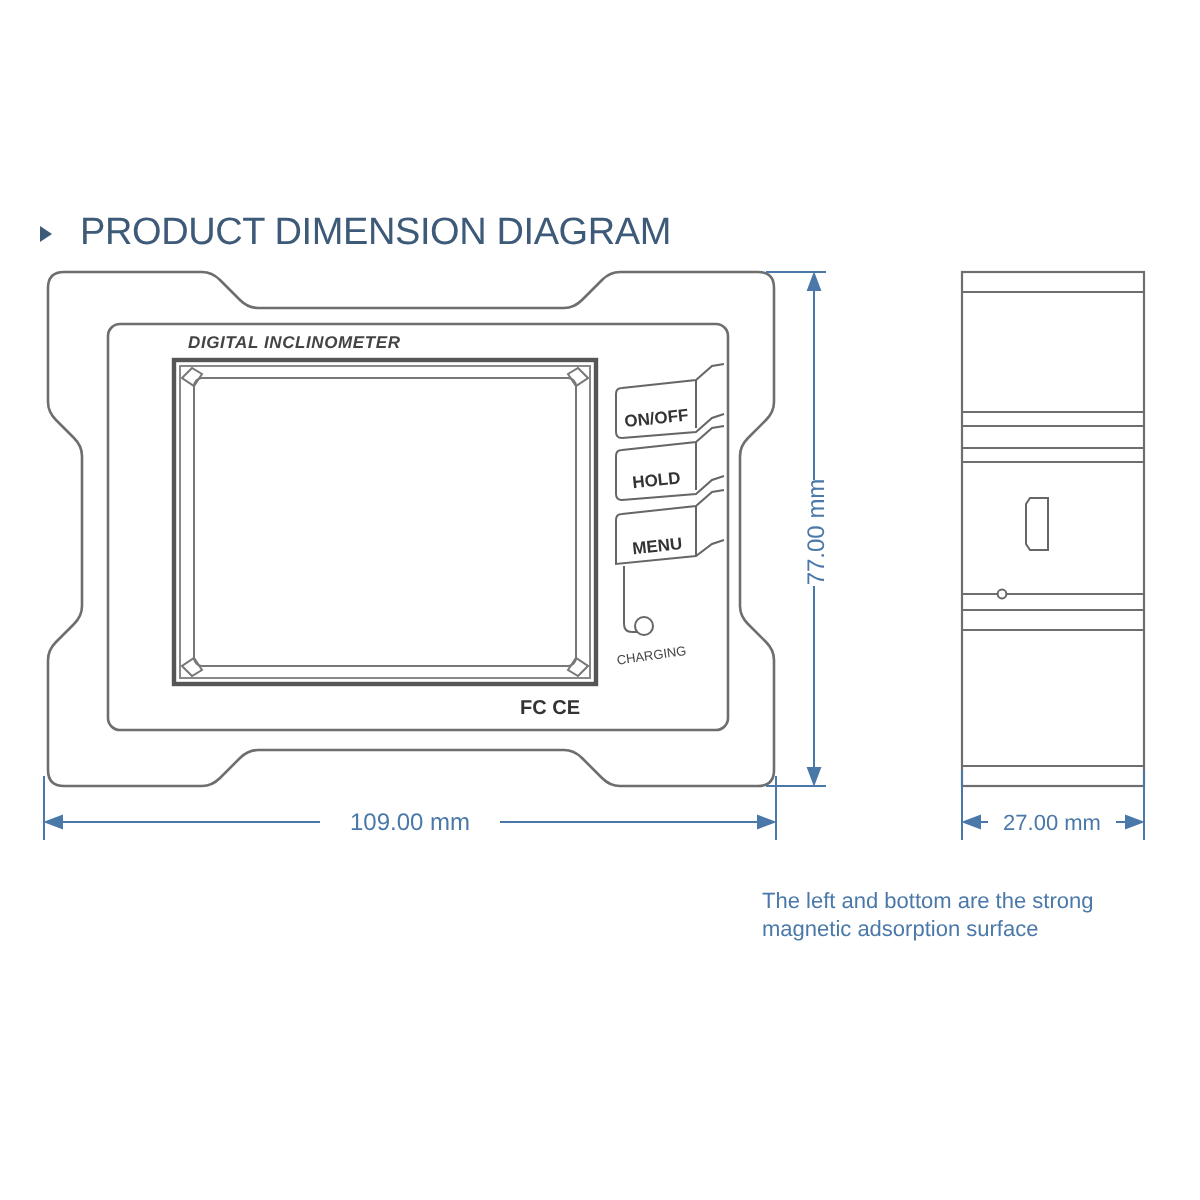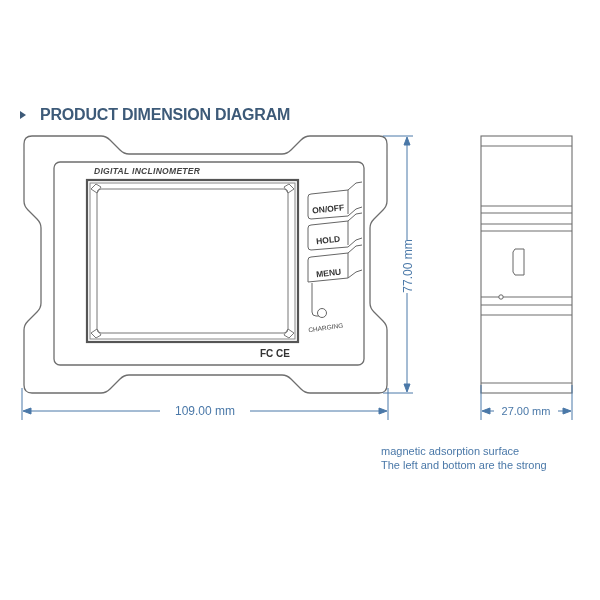--- a/index.html
+++ b/index.html
@@ -1,19 +1,19 @@
 <!DOCTYPE html>
 <html><head>
 <meta charset="utf-8">
 <style>
   html, body { margin:0; padding:0; background:#ffffff; }
   body { width:600px; height:600px; position:relative; overflow:hidden; font-family:"Liberation Sans", sans-serif; }
   .heading { position:absolute; left:20px; top:106px; display:flex; align-items:center; }
   .heading .tri { width:0; height:0; border-top:4px solid transparent; border-bottom:4px solid transparent; border-left:6px solid #3d5a78; margin-right:14px; }
-  .heading .title { font-family:"Liberation Sans", sans-serif; font-weight:bold; font-size:16px; color:#3d5a78; letter-spacing:-0.2px; }
+  .heading .title { font-family:"Liberation Sans", sans-serif; font-weight:normal; font-size:19px; color:#3d5a78; letter-spacing:-0.2px; }
   svg.diagram { position:absolute; left:0; top:0; }
   .note { position:absolute; left:381px; top:444px; font-family:"Liberation Sans", sans-serif; font-size:11px; line-height:14px; color:#4a78a8; }
   .note div { white-space:nowrap; }
 </style>
 </head>
 <body>
 
 <div class="heading">
   <span class="tri"></span>
   <span class="title">PRODUCT DIMENSION DIAGRAM</span>
@@ -99,15 +99,15 @@
     <line x1="572" y1="385" x2="572" y2="420"></line>
     <line x1="485" y1="411" x2="494" y2="411"></line>
     <line x1="558" y1="411" x2="568" y2="411"></line>
     <path d="M490,408 L482,411 L490,414 Z" fill="#4a78a8"></path>
     <path d="M563,408 L571,411 L563,414 Z" fill="#4a78a8"></path>
   </g>
   <text x="526" y="415" text-anchor="middle" font-family="Liberation Sans, sans-serif" font-size="11" fill="#4a78a8">27.00 mm</text>
 </svg>
 
 <div class="note">
+  <div>The left and bottom are the strong</div>
   <div>magnetic adsorption surface</div>
-  <div>The left and bottom are the strong</div>
 </div>
 
 </body></html>

